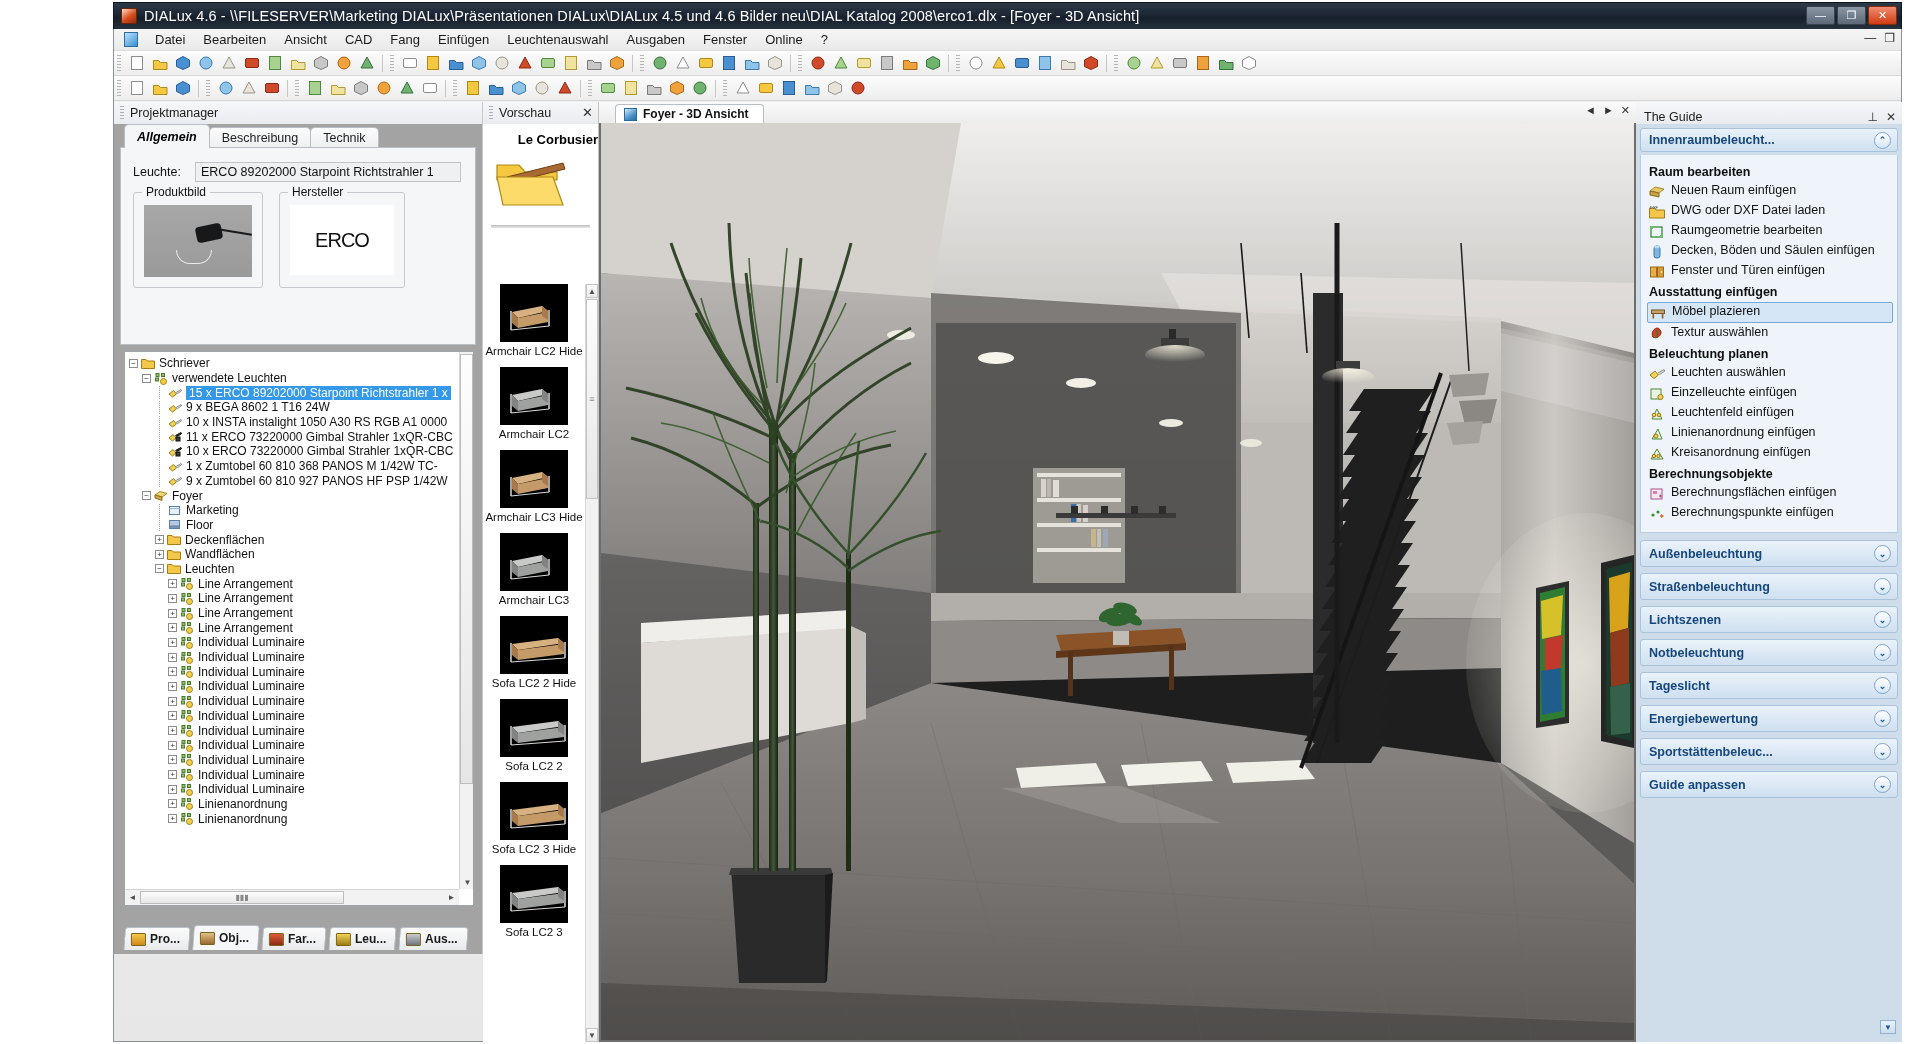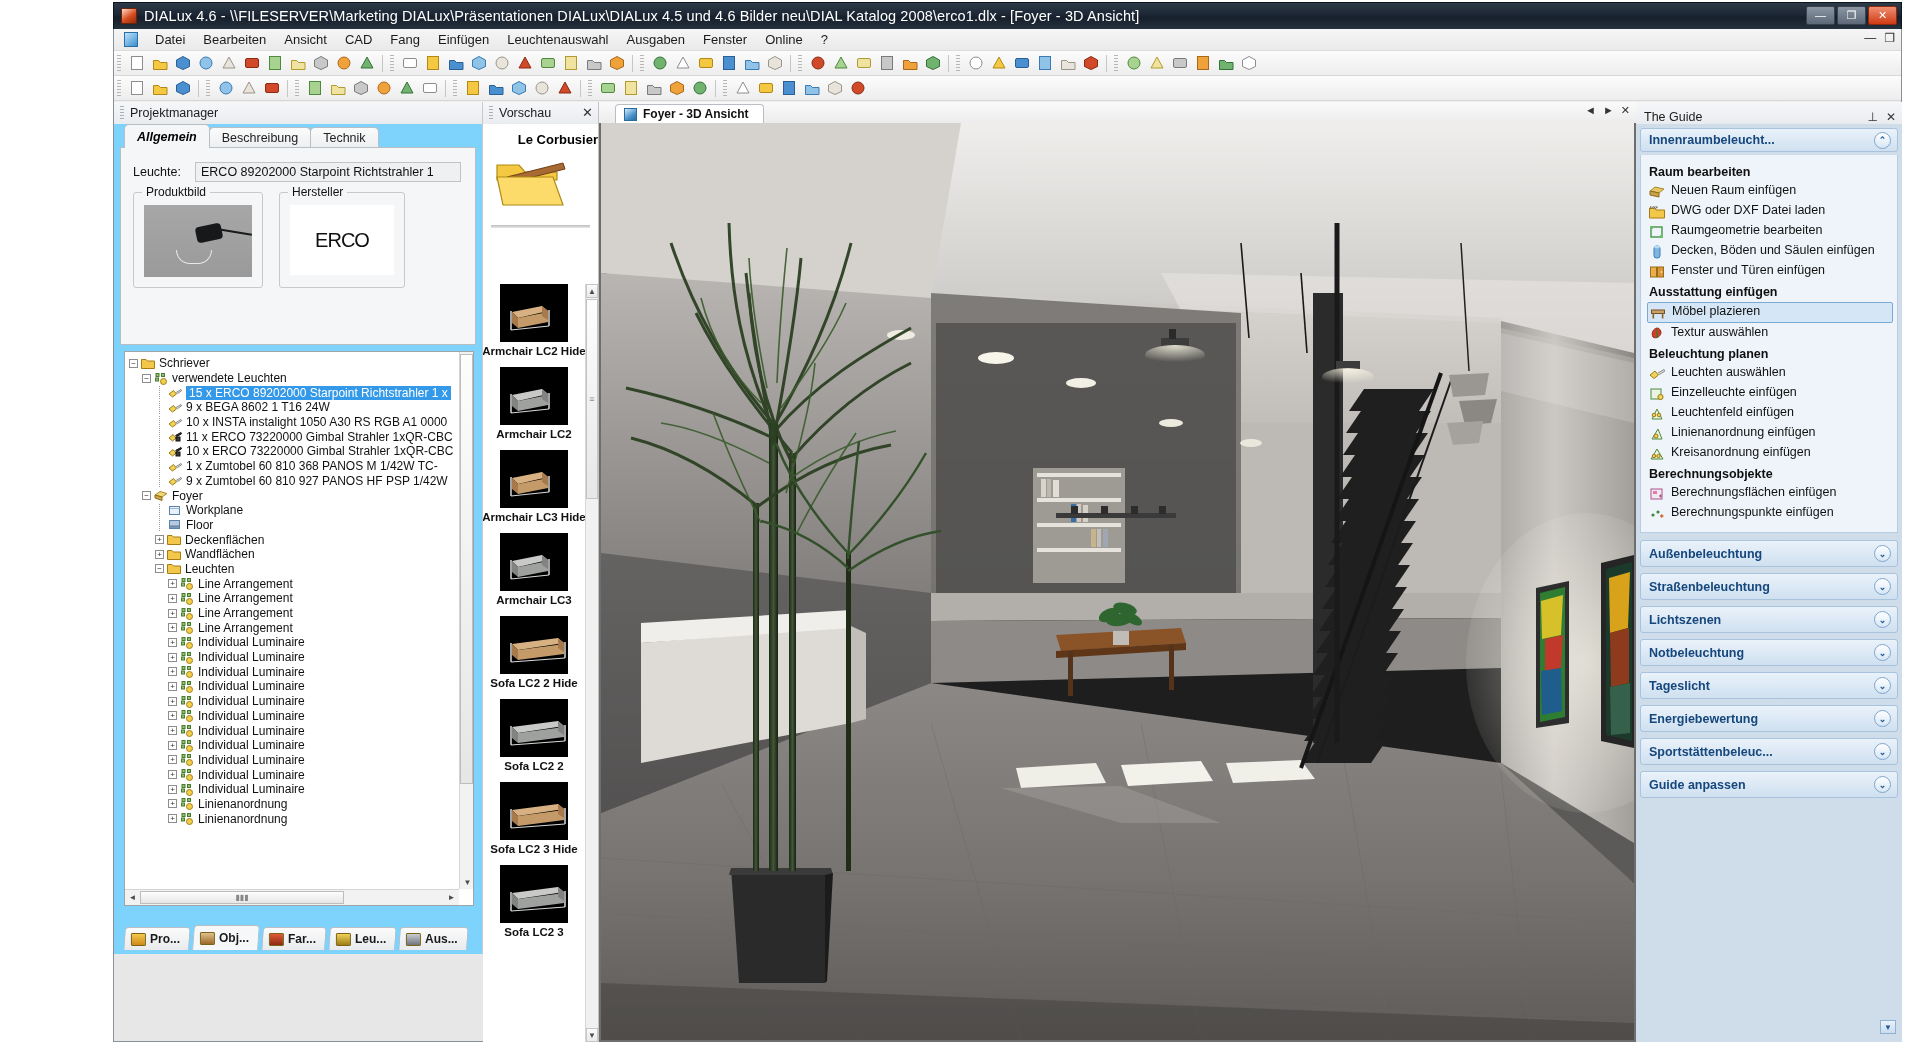--- a/index.html
+++ b/index.html
@@ -111,21 +111,21 @@
   }
   .pt-grip {
     width: 4px; height: 14px; margin: 0 6px 0 6px;
     background-image: repeating-linear-gradient(to bottom,#a9b0b8 0 1px,transparent 1px 3px);
   }
 
   
   #project-manager {
     position: absolute; left: 114px; top: 102px;
     width: 369px; height: 852px;
-    background: #7dd3fc;
+    background: #a3a3a3;
     border-right: 1px solid #c9c9c9;
   }
   .pm-body {
     position: absolute; left: 6px; top: 22px; right: 6px; bottom: 0;
   }
   .tabs {
     display: flex; align-items: flex-end; height: 24px; margin-left: 4px;
   }
   .tab {
     height: 21px; padding: 0 12px; font-size: 12.5px;
@@ -256,21 +256,21 @@
   }
   .pv-close { position: absolute; right: 5px; top: 4px; font-size: 13px; color: #333; line-height: 1; }
   .pv-cat {
     font-size: 13px; font-weight: bold; color: #000; padding: 8px 0 4px 8px; text-align: right;
   }
   .pv-folder { margin: 2px 0 6px 10px; }
   .pv-divider { height: 3px; background: linear-gradient(#bdbdbd,#e8e8e8); margin: 2px 8px 4px; }
   .pv-list {
     position: absolute; left: 0; top: 182px; right: 13px; bottom: 0; overflow: hidden;
   }
-  .pv-item { display: flex; flex-direction: column; align-items: center; margin-bottom: 9px; font-weight: bold; }
+  .pv-item { display: flex; flex-direction: column; align-items: center; margin-bottom: 9px; }
   .pv-thumb {
     width: 68px; height: 58px; background: #000;
     display: flex; align-items: center; justify-content: center;
   }
   .pv-caption {
     font-size: 11.5px; color: #111; text-align: center; line-height: 13px;
     width: 104px; margin-top: 3px;
   }
   .pv-scroll {
     position: absolute; right: 0; top: 182px; width: 13px; bottom: 0;
@@ -931,21 +931,21 @@
               </svg>
               <span class="tlabel">Foyer</span>
             </div>
             <div class="tnode">
               <div style="width: 26px; flex: 0 0 auto; height: 13px;"></div>
               <span class="dotline"></span>
               <svg class="ticon" viewBox="0 0 14 13">
                 <rect x="1.5" y="2.5" width="10" height="8" fill="#e8f0f8" stroke="#5a82a8"></rect>
                 <line x1="1.5" y1="4.5" x2="11.5" y2="4.5" stroke="#9cb8d4"></line>
               </svg>
-              <span class="tlabel">Workplane</span>
+              <span class="tlabel">Marketing</span>
             </div>
             <div class="tnode">
               <div style="width: 26px; flex: 0 0 auto; height: 13px;"></div>
               <span class="dotline"></span>
               <svg class="ticon" viewBox="0 0 14 13">
                 <rect x="1.5" y="2.5" width="10" height="8" fill="#b9c8dc" stroke="#5a82a8"></rect>
                 <rect x="1.5" y="8" width="10" height="2.5" fill="#7f97b5" stroke="#5a82a8"></rect>
               </svg>
               <span class="tlabel">Floor</span>
             </div>

